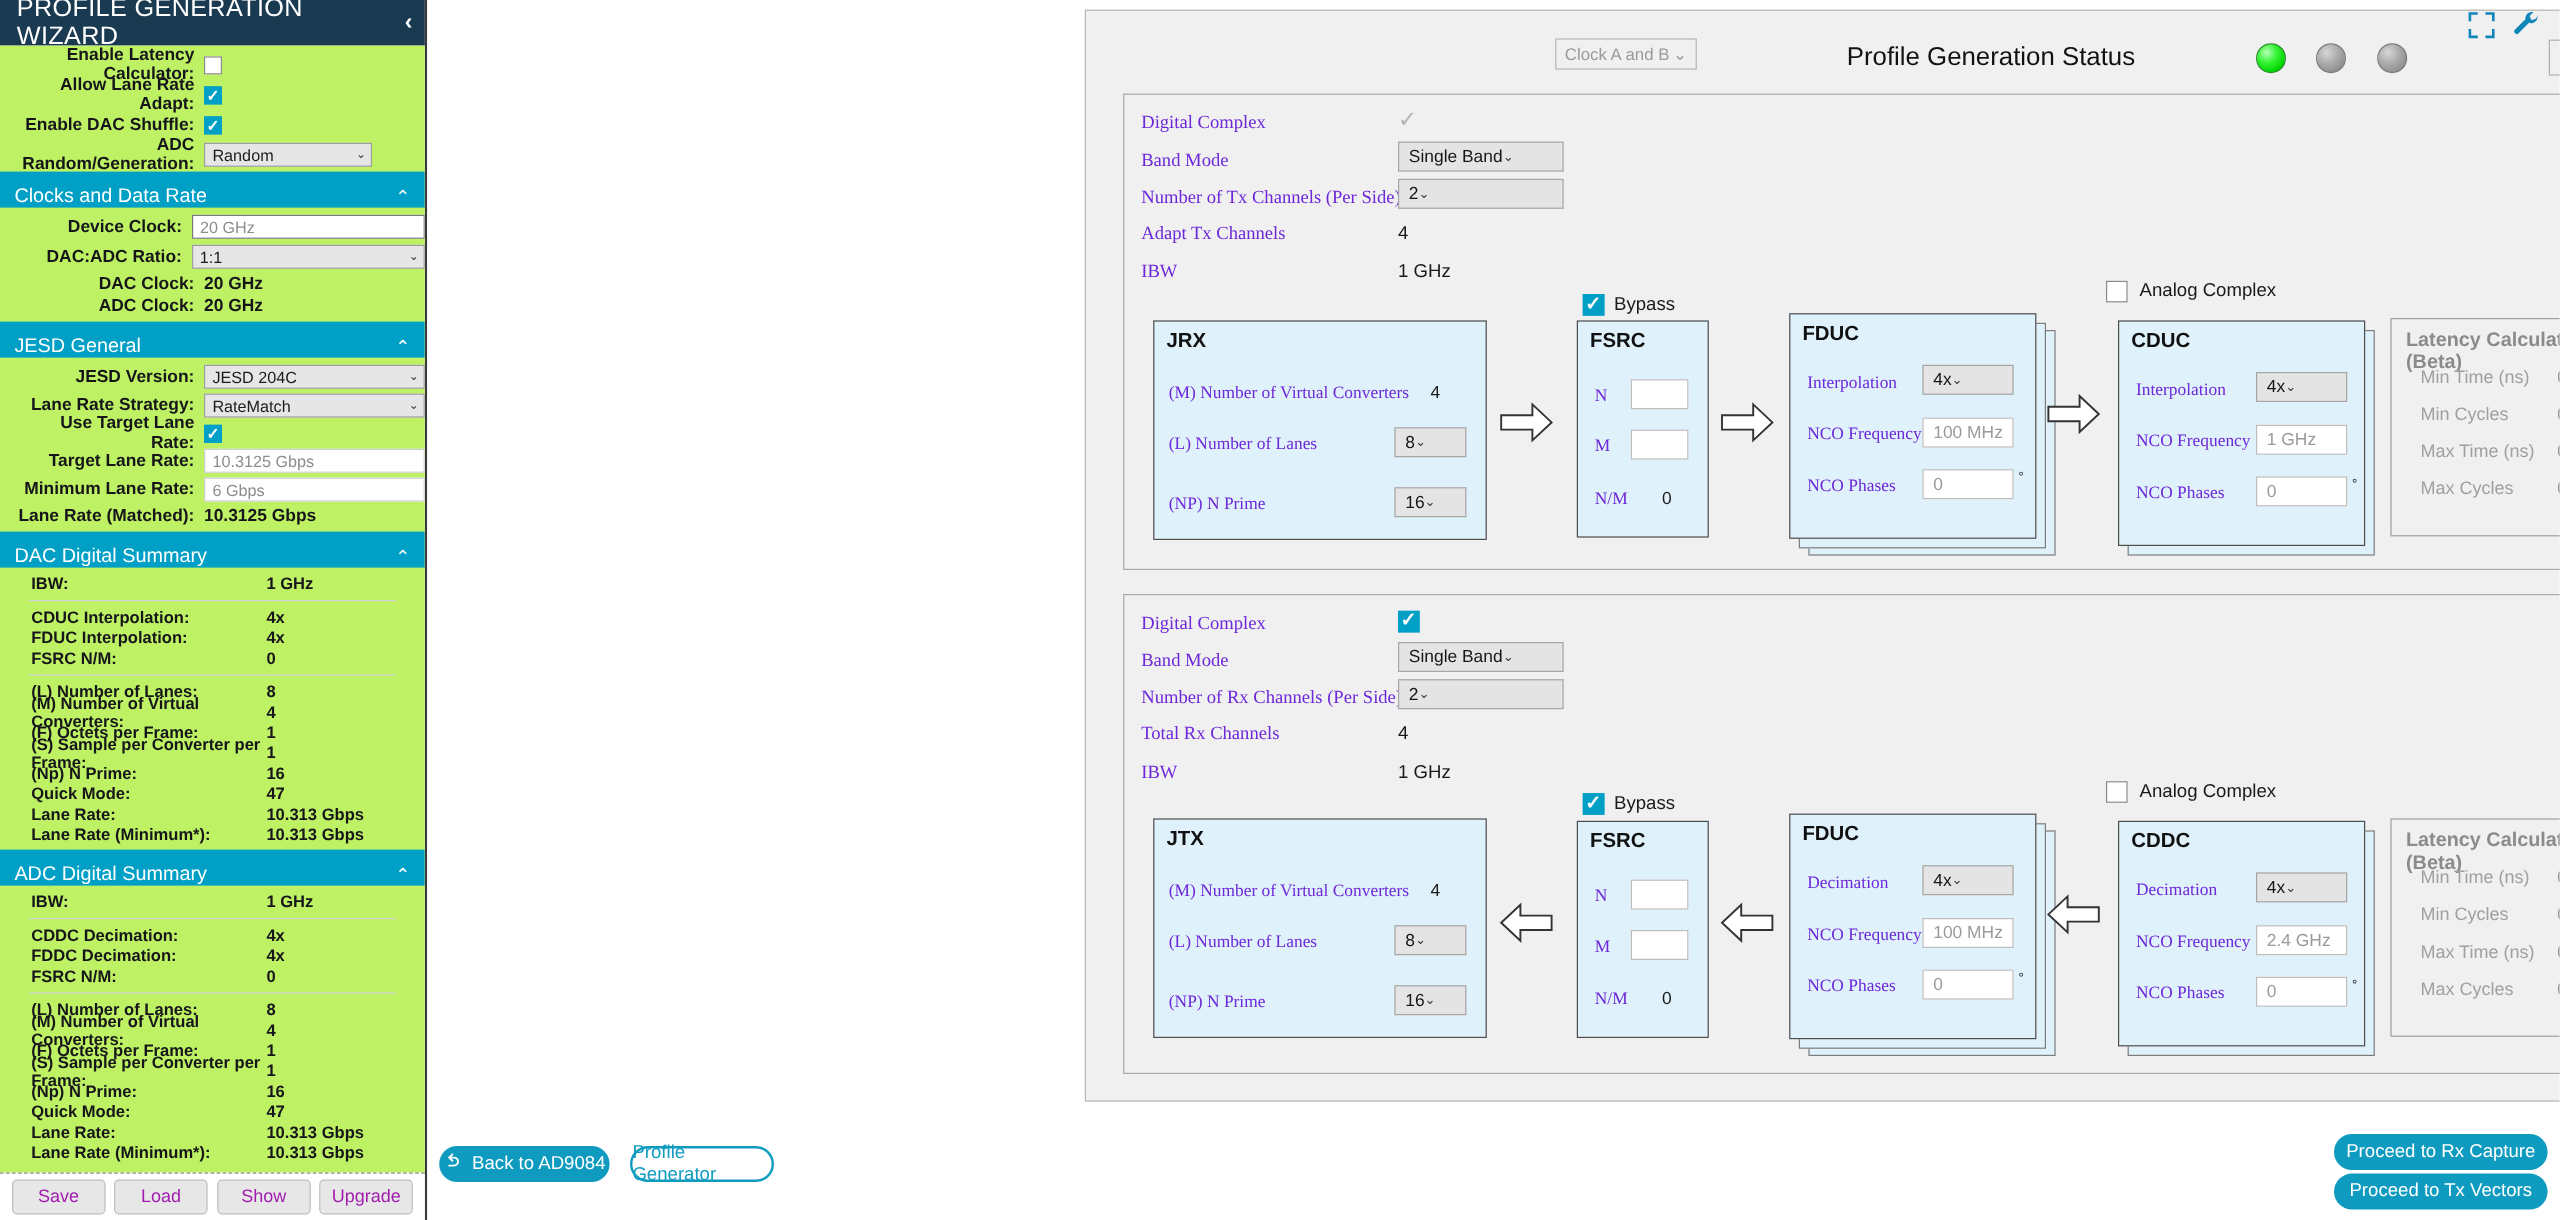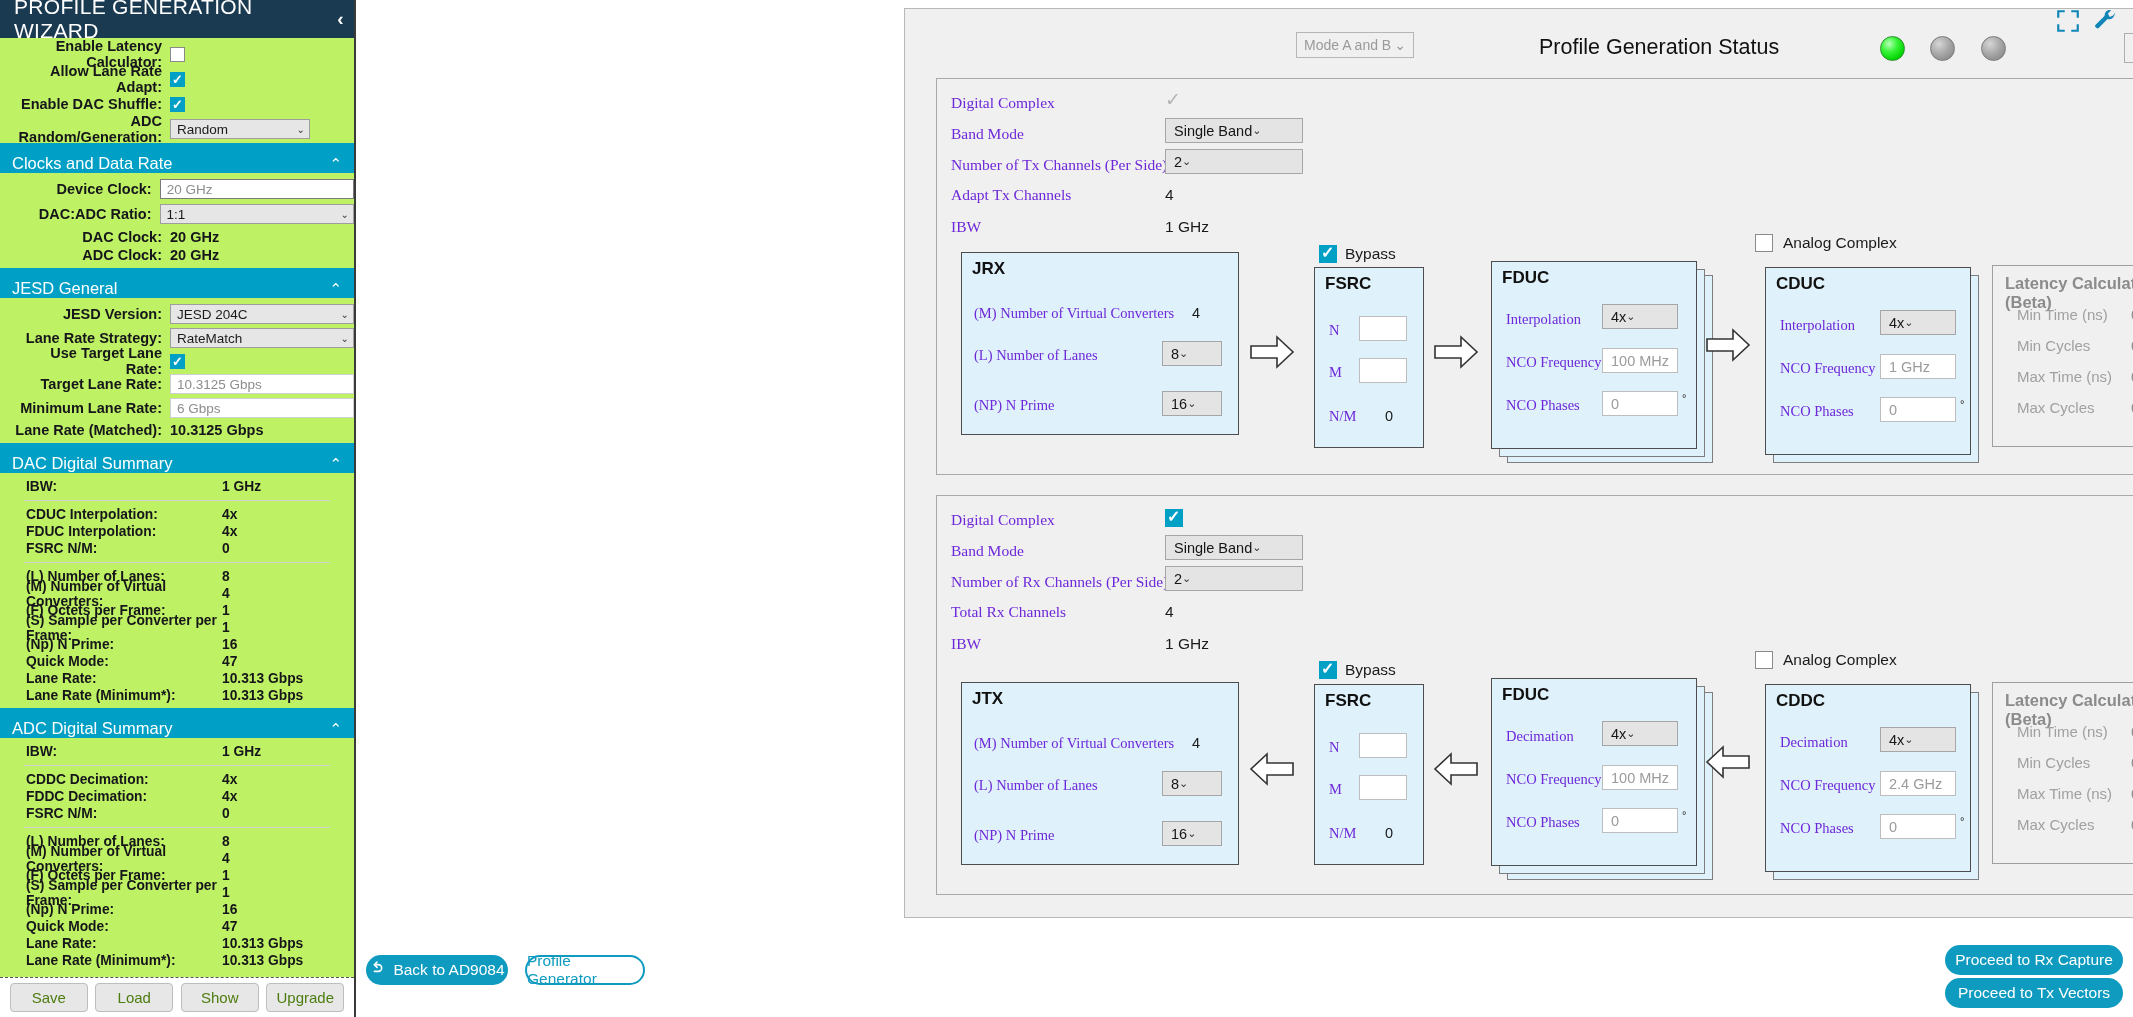--- a/index.html
+++ b/index.html
@@ -76,21 +76,21 @@
   .kv2 .v { font-weight: 600; }
   .hr { height: 1px; background: #d4d4d4; margin: 5px 24px 5px 24px; }
 
   .sidebar-footer {
     height: 40px; border-top: 1px dashed #555; background: #ffffff;
     display: flex; align-items: center; justify-content: space-around;
     padding: 0 6px;
   }
   .btn-gray {
     background: #e7e7e7; border: 1px solid #bdbdbd; border-radius: 4px;
-    font-size: 15px; color: #4d7c0f; padding: 5px 0; width: 78px; text-align: center;
+    font-size: 15px; color: #a21caf; padding: 5px 0; width: 78px; text-align: center;
   }
 
   
   .main {
     position: absolute; left: 356px; top: 0; right: 0; bottom: 0;
     background: #ffffff;
   }
   .side-select {
     position: absolute; left: 940px; top: 32px; width: 118px; height: 26px;
     border: 1px solid #b5b5b5; background: #f0f0f0;
@@ -432,21 +432,21 @@
         </svg>
       </span>
       <span class="ci">
         <svg width="26" height="26" viewBox="0 0 24 24" fill="#0f85b8">
           <path d="M20 5.5a5 5 0 0 1-6.6 4.7L5.7 17.9a2 2 0 1 1-2.8-2.8l7.7-7.7A5 5 0 0 1 16.8 2l-3 3 1.6 3.2L18.6 7l2-3a5 5 0 0 1-.6 1.5z"></path>
         </svg>
       </span>
     </div>
 
     <div class="side-select">
-      <span>Mode A and B</span>
+      <span>Clock A and B</span>
       <span>⌄</span>
     </div>
     <div class="pgs-label">Profile Generation Status</div>
     <div class="led green"></div>
     <div class="led gray1"></div>
     <div class="led gray2"></div>
     <div class="details-btn">Details</div>
 
     <div class="panel panel-tx">
       <div class="frm-label" style="left:14px; top:15px;">Digital Complex</div>
@@ -469,21 +469,21 @@
 
       <div class="frm-label" style="left:14px; top:139px;">IBW</div>
       <div class="frm-val" style="left:228px; top:139px;">1 GHz</div>
 
       <div class="cb on" style="left:382px; top:166px;"></div>
       <div class="cbl" style="left:408px; top:166px;">Bypass</div>
 
       <div class="cb" style="left:818px; top:155px;"></div>
       <div class="cbl" style="left:846px; top:155px;">Analog Complex</div>
 
-      <div class="blockbox" style="left:24px; top:173px; width:278px; height:183px;">
+      <div class="blockbox" style="left:24px; top:188px; width:278px; height:183px;">
         <div class="bt">JRX</div>
         <div class="frm-label" style="left:12px; top:52px; font-size:14.5px;">(M) Number of Virtual Converters</div>
         <div class="frm-val" style="left:230px; top:52px; font-size:14.5px;">4</div>
 
         <div class="frm-label" style="left:12px; top:94px; font-size:14.5px;">(L) Number of Lanes</div>
         <div class="combo" style="left:200px; top:88px; width:60px;">
           <span>8</span>
           <span class="cv">⌄</span>
         </div>
 

